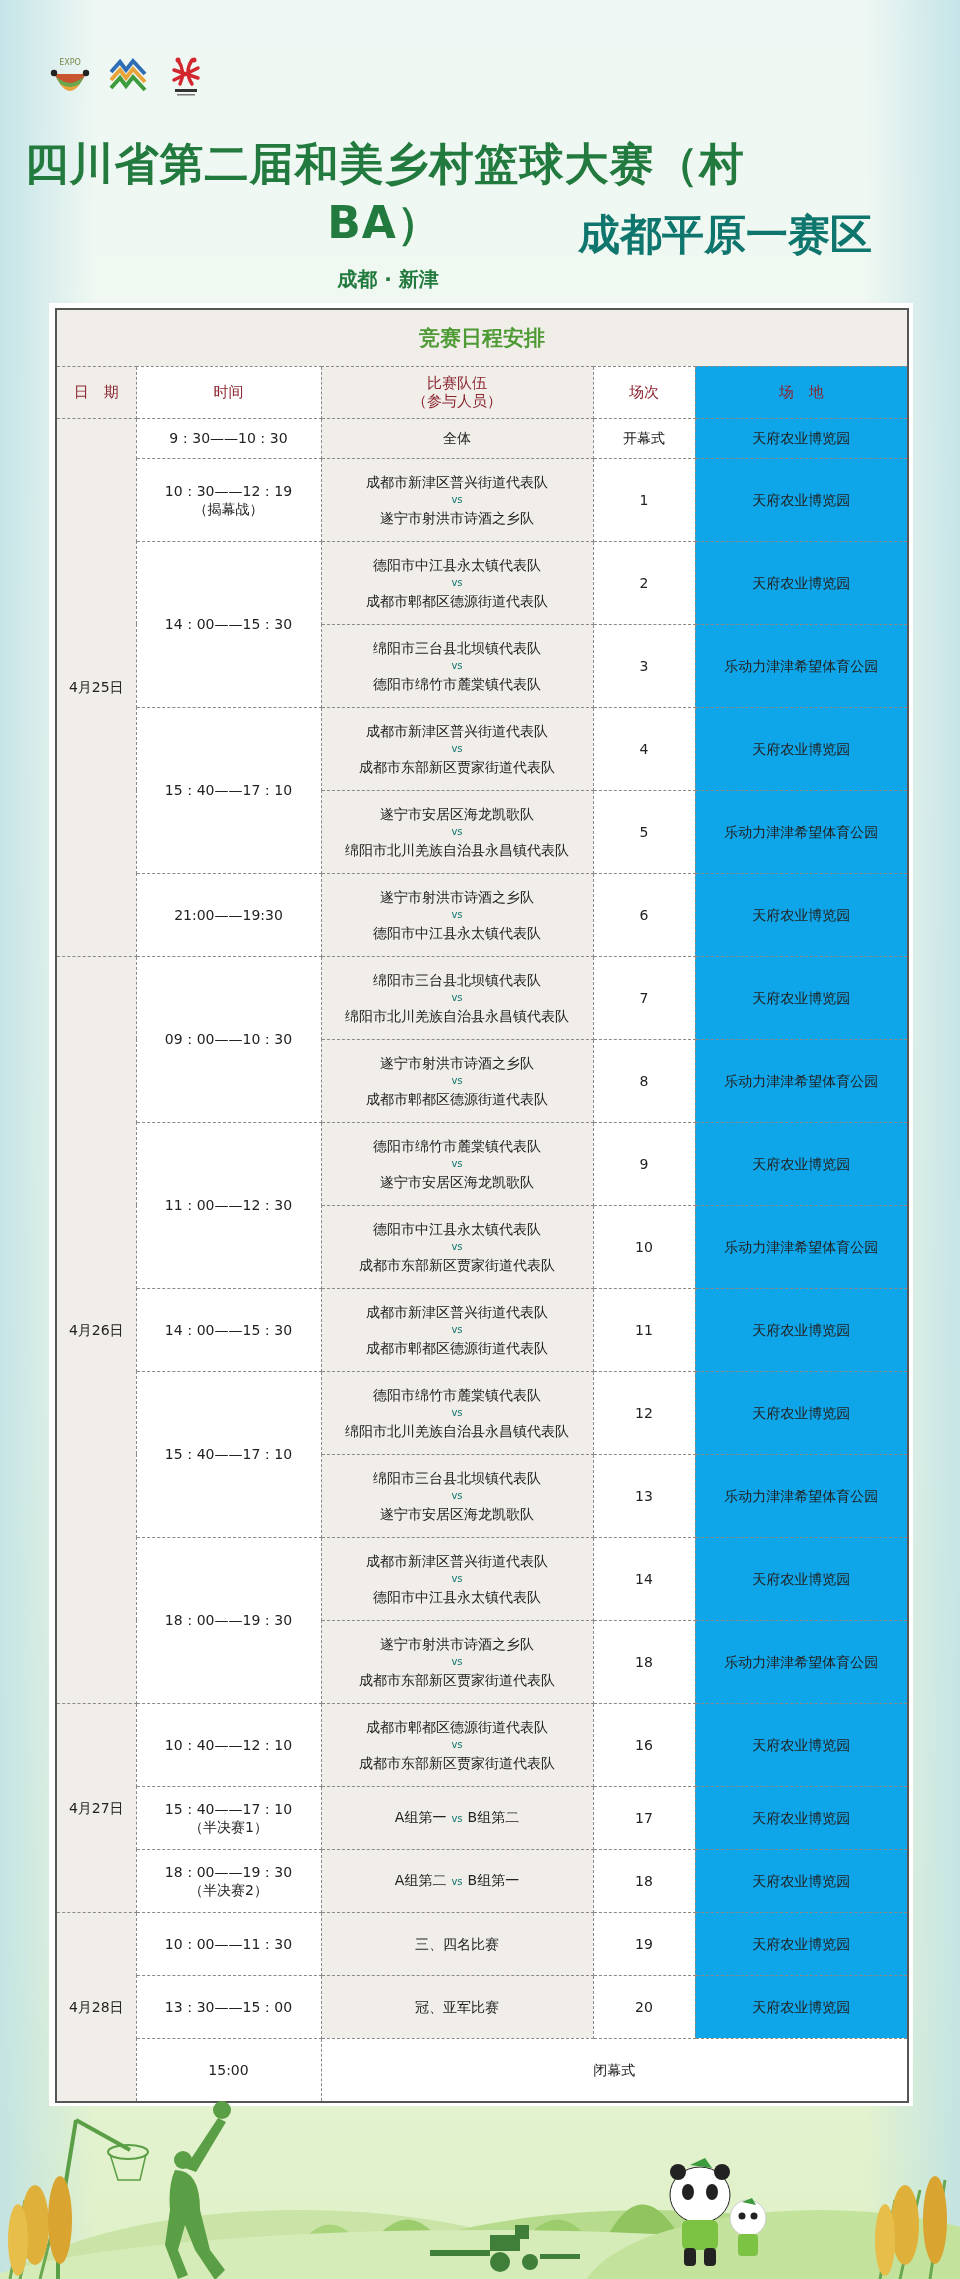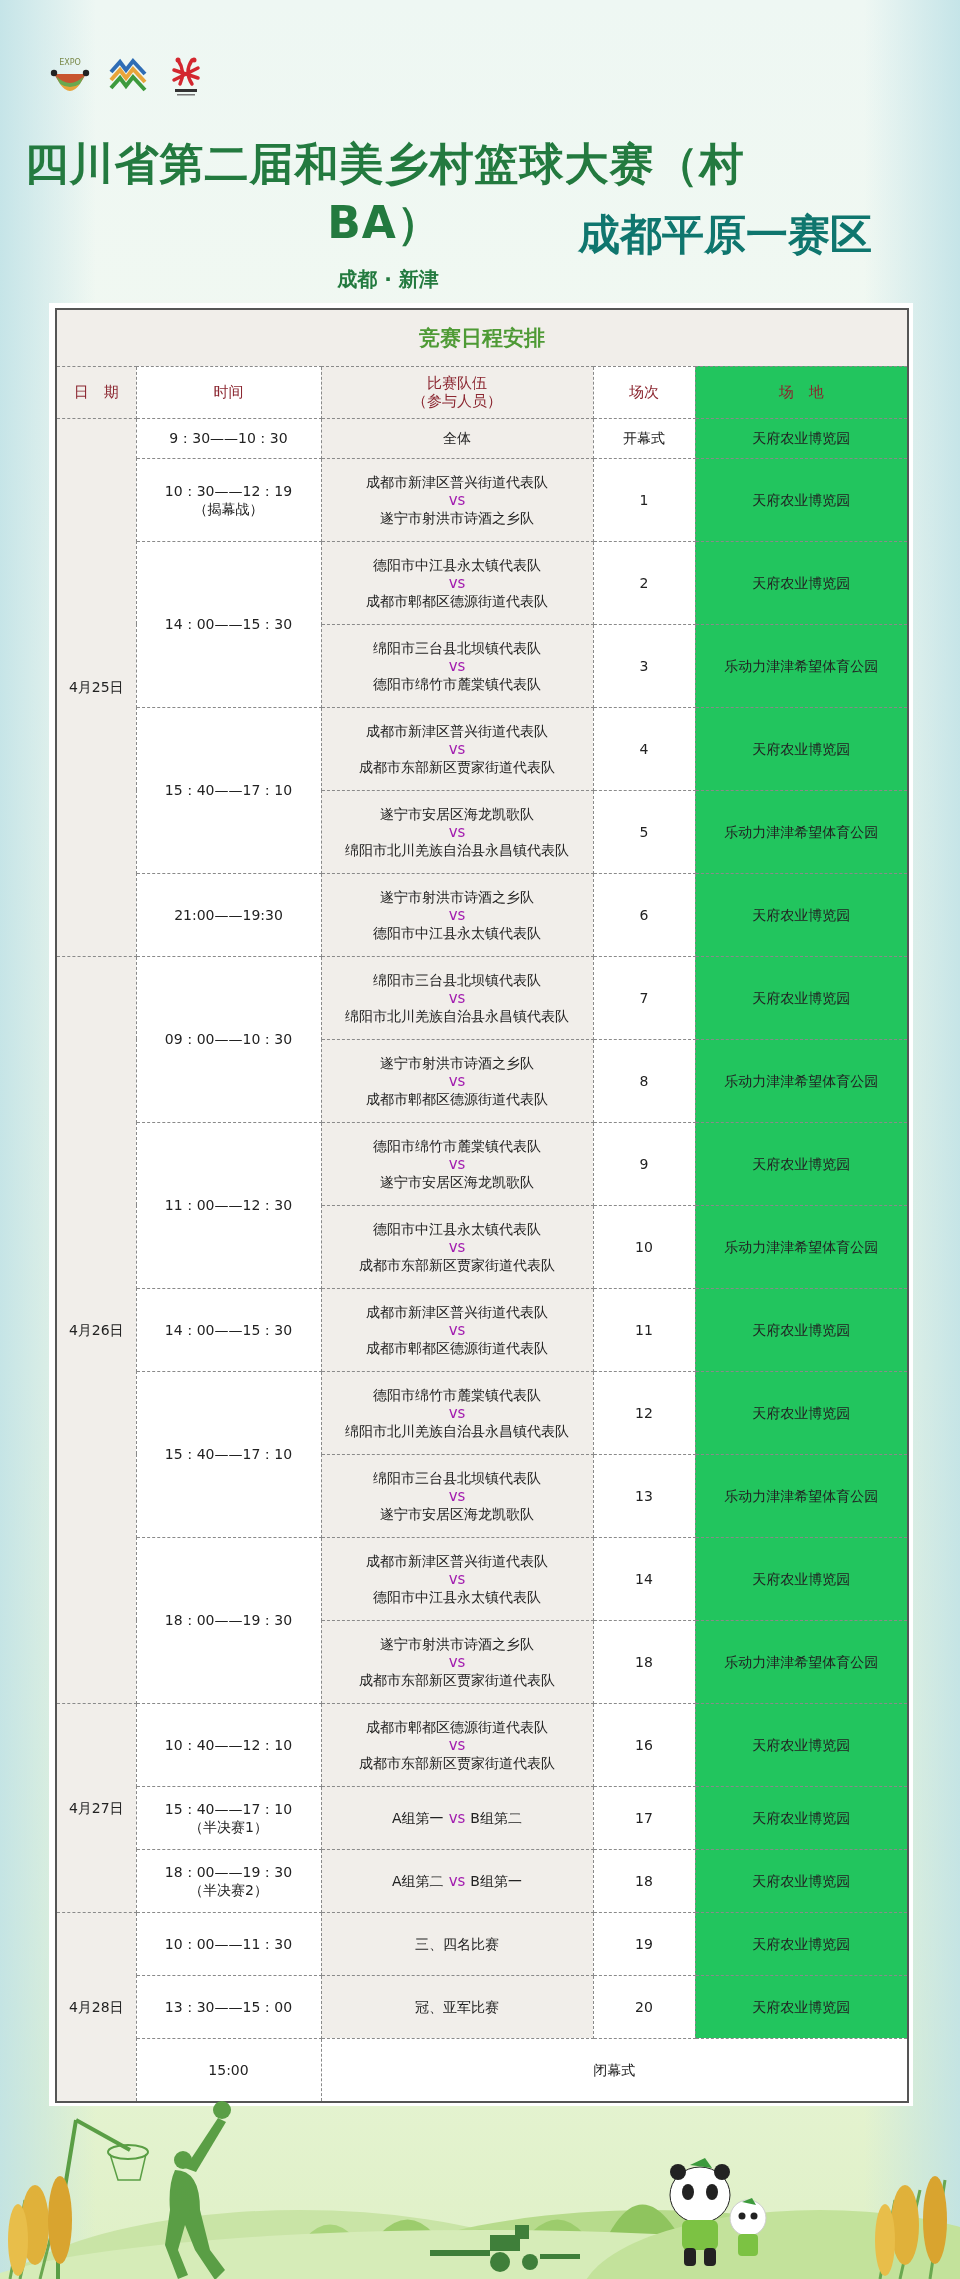--- a/index.html
+++ b/index.html
@@ -37,24 +37,24 @@
     font-size: 14px; color: #222;
   }
   table.sched td, table.sched th {
     border: 1px dashed #8a8a8a; text-align: center; vertical-align: middle;
     line-height: 18px; padding: 0 4px; font-weight: normal;
   }
   .c-date { background: #f1eeea; }
   .c-time { background: #ffffff; }
   .c-team { background: #f1eeea; }
   .c-no   { background: #ffffff; }
-  .c-venue{ background: #22c55e; }
+  .c-venue{ background: #0ea5e9; }
   .hdr-title { background: #f1eeea; height: 57px; font-size: 21px !important; color: #4e9a35; font-weight: 700 !important; }
   .col-hdr th { color: #8b2630; font-size: 15px; height: 52px; }
-  .vs { color: #a21caf; font-size: 15px; }
+  .vs { color: #0f766e; font-size: 10px; }
   .team-line { display: block; }
   .bottom-art { position: absolute; left: 0; top: 2100px; width: 960px; height: 179px; }
 </style>
 </head>
 <body>
 
 <div class="logos">
   <div class="logo">
     <svg width="40" height="44" viewBox="0 0 40 44">
       <text x="20" y="9" font-size="8" text-anchor="middle" fill="#7a8a4a" font-family="DejaVu Sans, sans-serif">EXPO</text>

